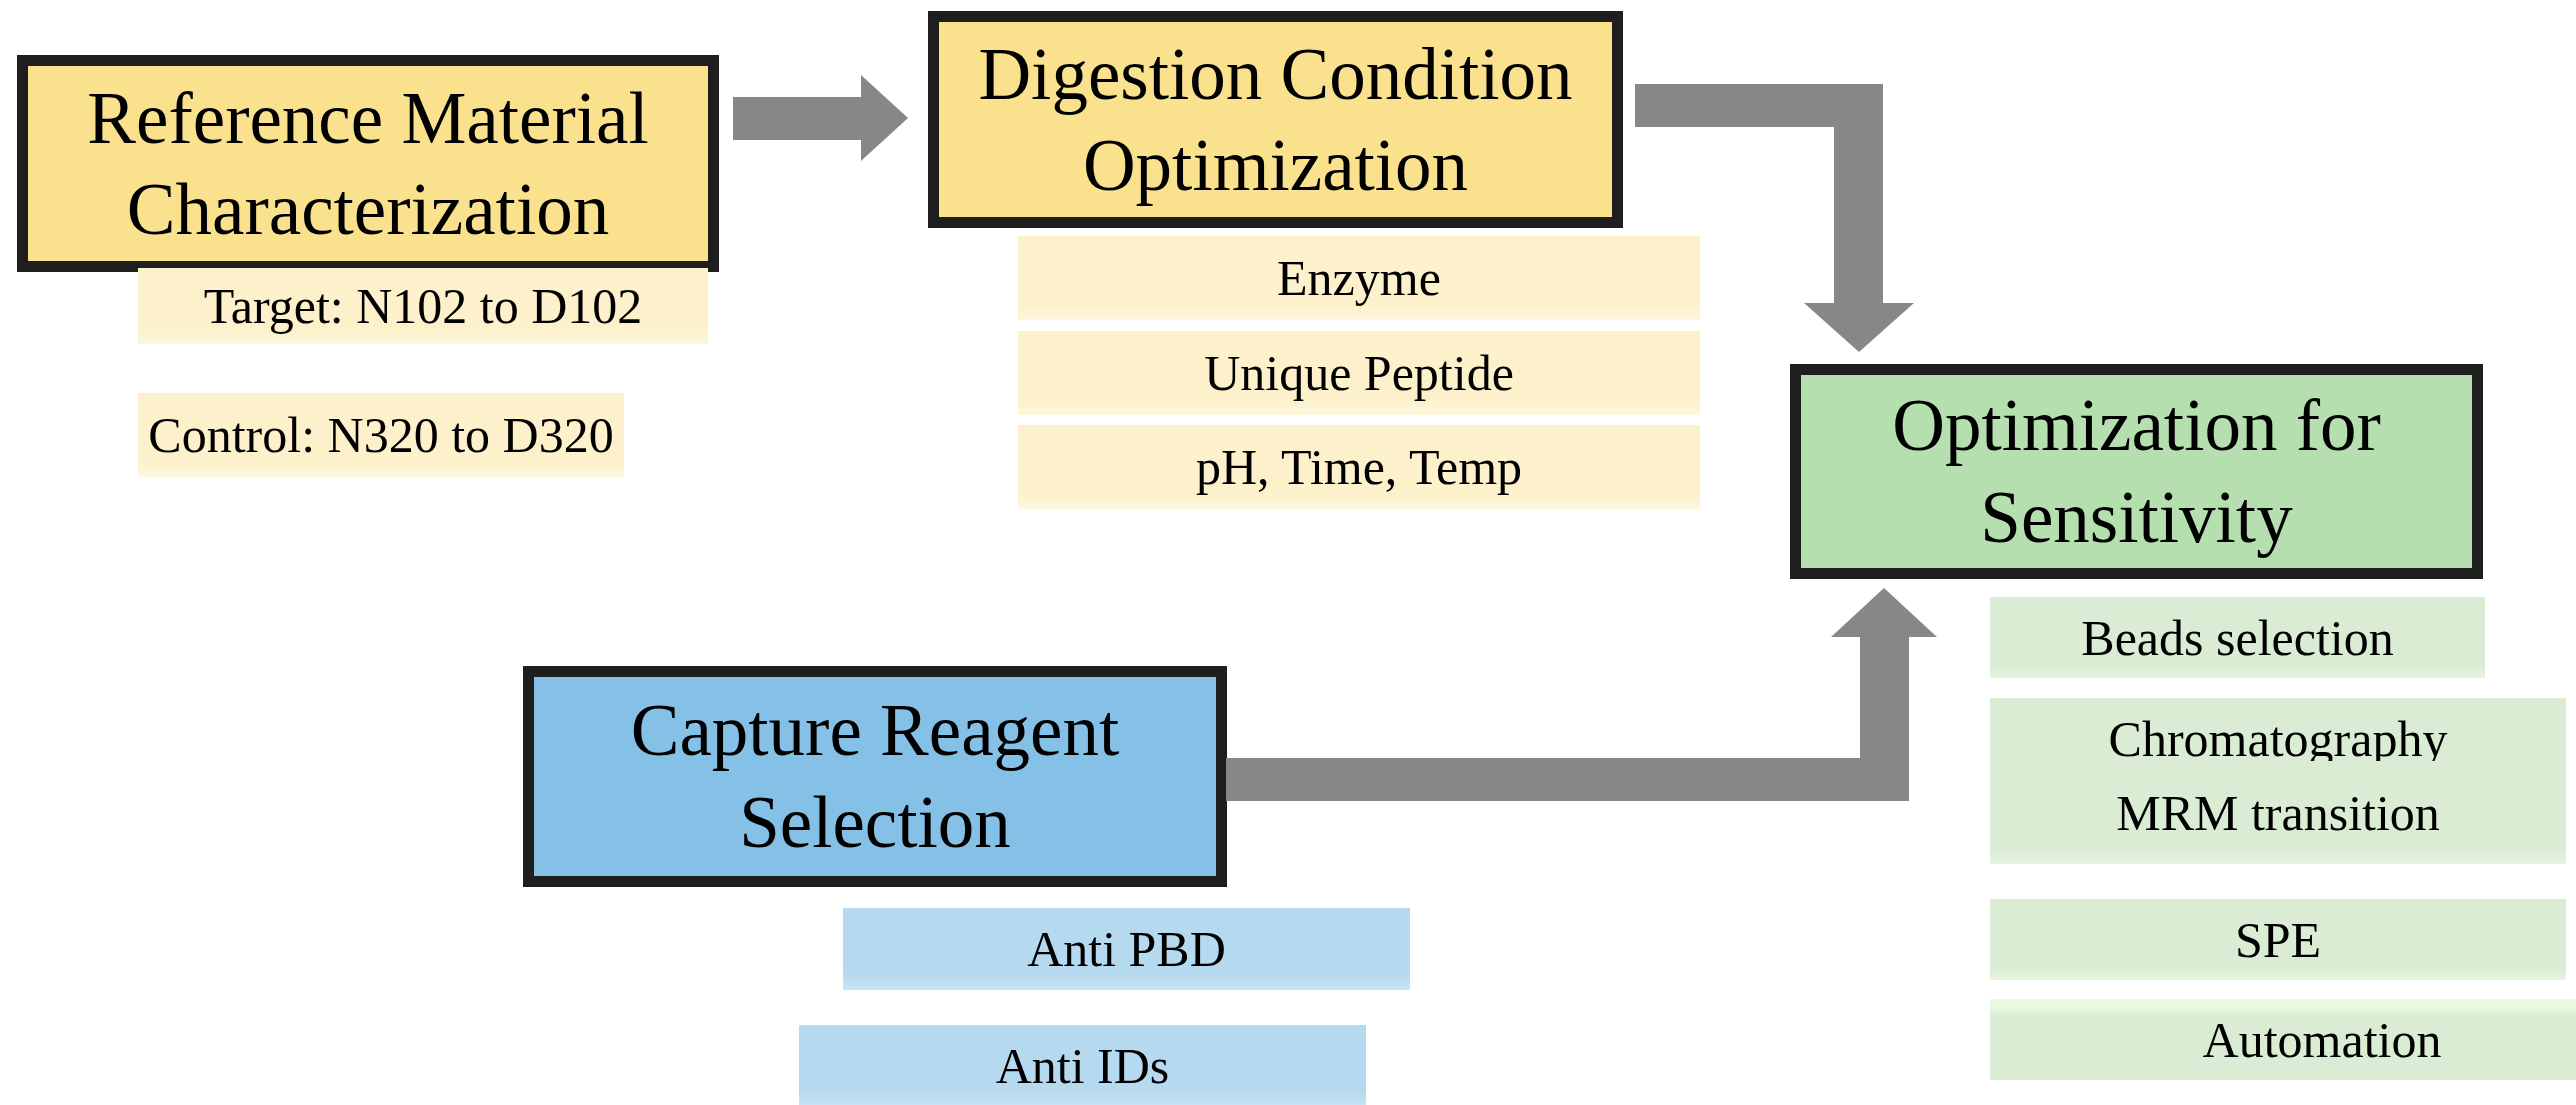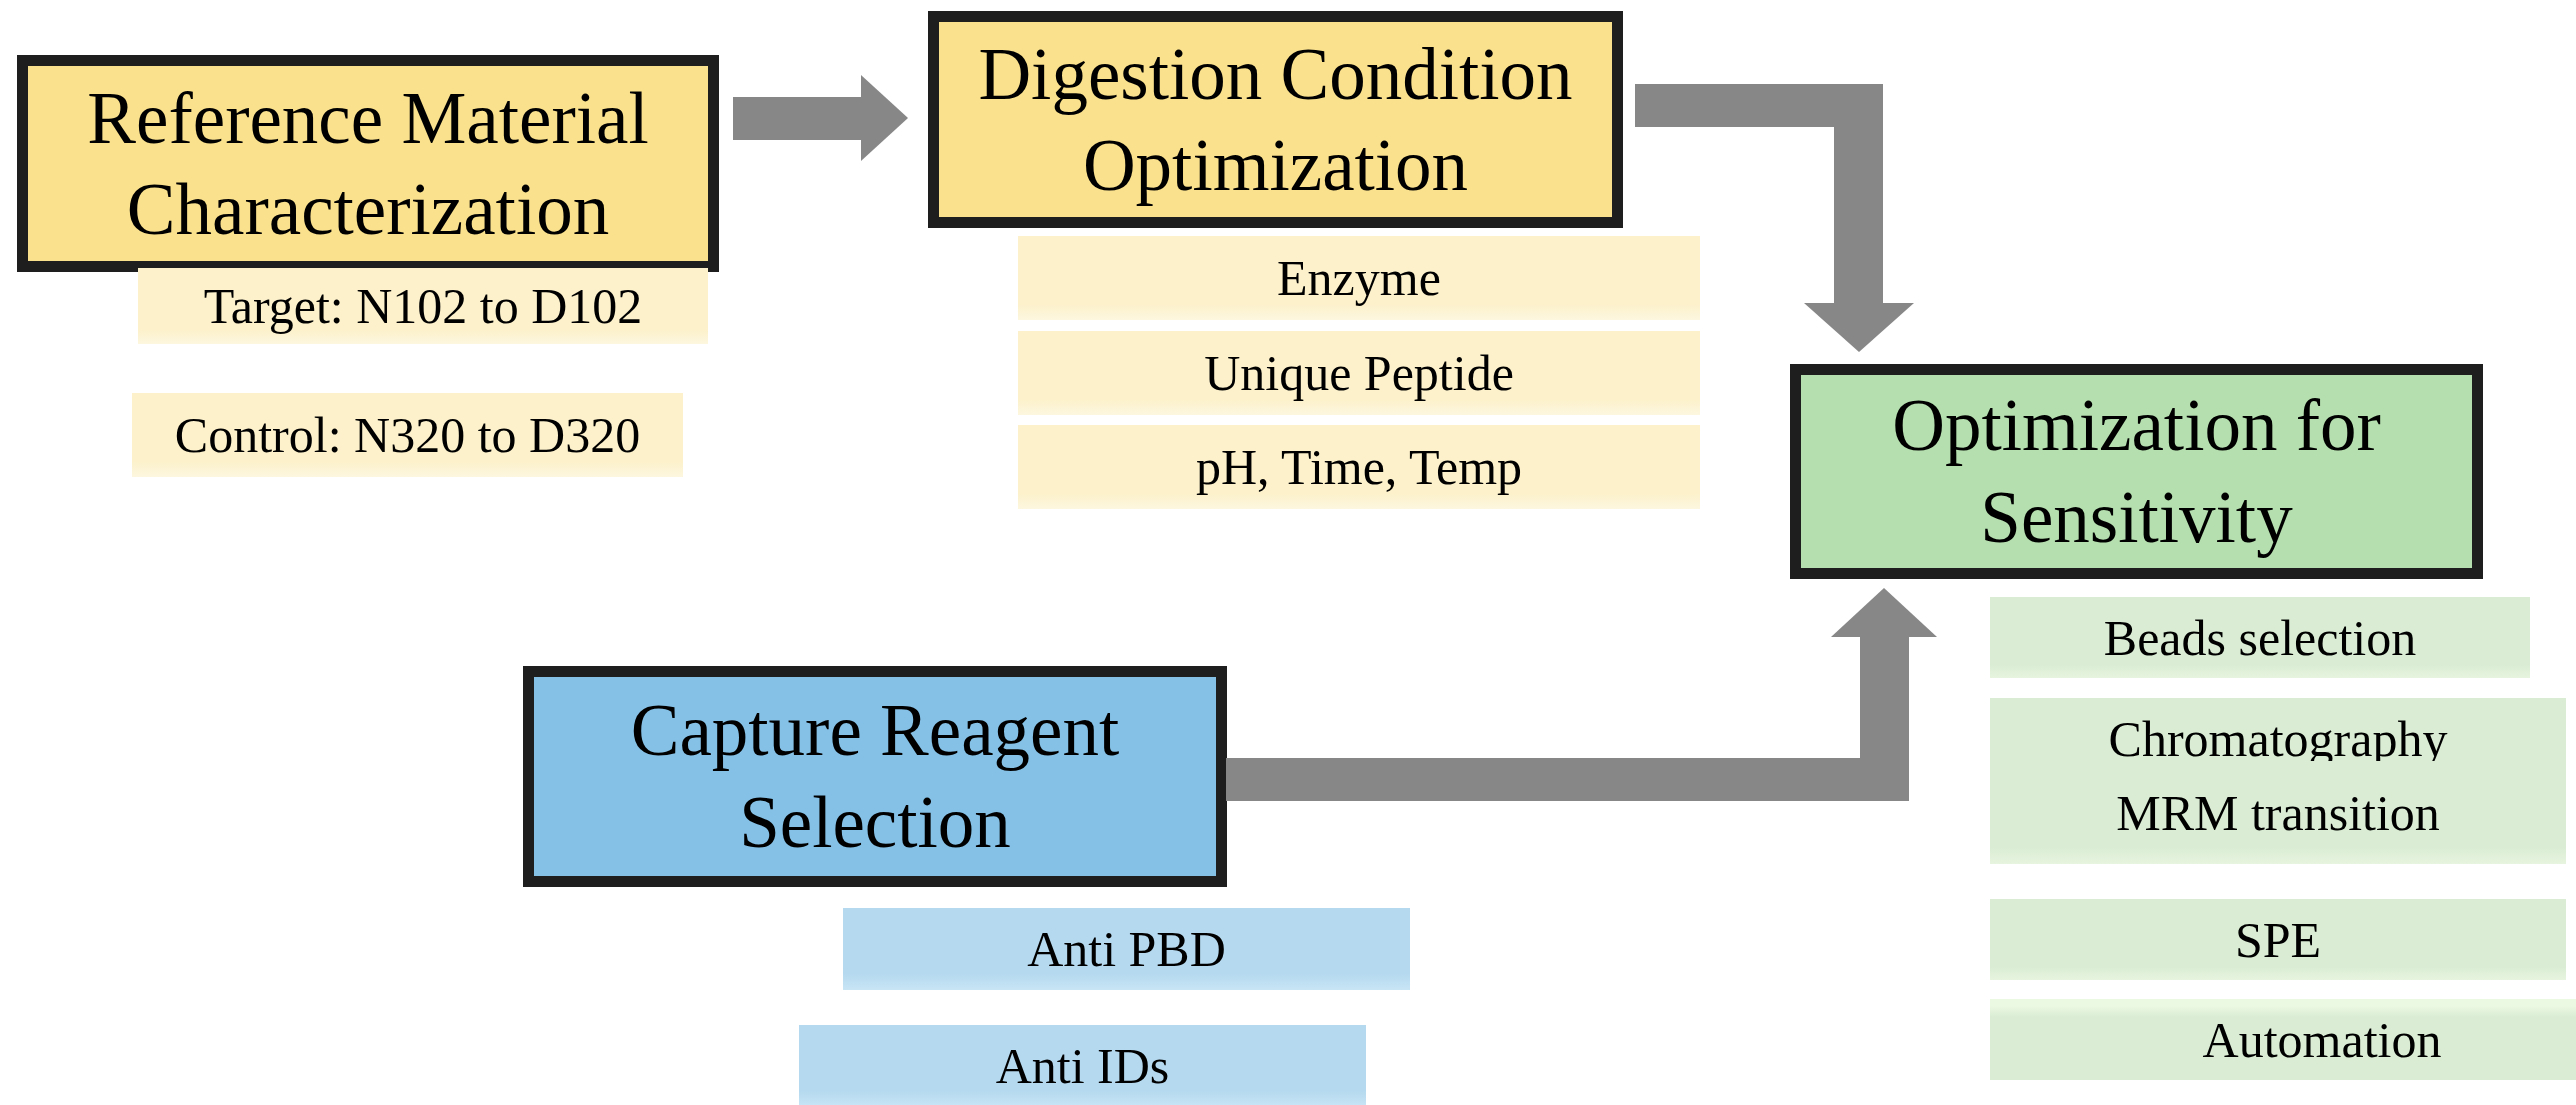--- a/index.html
+++ b/index.html
@@ -49,30 +49,30 @@
     font-size: 50px;
     color: #000000;
     white-space: nowrap;
   }
   .bar-yellow { background: linear-gradient(180deg, #fcf1cb 0%, #fcf1cb 82%, #fdf7e0 100%); }
   .bar-blue   { background: linear-gradient(180deg, #b5d9ef 0%, #b5d9ef 80%, #c8e5f5 100%); }
   .bar-green  { background: linear-gradient(180deg, #daedd4 0%, #daedd4 84%, #e7f4df 100%); }
   .bar-green-sliver { background: linear-gradient(180deg, #ebf8e2 0%, #ebf8e2 9%, #daedd4 22%, #daedd4 100%); }
 
   #bar-target  { left: 138px; top: 268px; width: 570px; height: 76px; }
-  #bar-control { left: 132px; top: 393px; width: 551px; height: 84px; }
+  #bar-control { left: 138px; top: 393px; width: 486px; height: 84px; }
 
   #bar-enzyme  { left: 1018px; top: 236px; width: 682px; height: 84px; }
   #bar-unique  { left: 1018px; top: 331px; width: 682px; height: 84px; }
   #bar-ph      { left: 1018px; top: 425px; width: 682px; height: 84px; }
 
   #bar-antipbd { left: 843px; top: 908px; width: 567px; height: 82px; }
   #bar-antiids { left: 799px; top: 1013px; width: 567px; height: 82px; margin-top: 12px; }
 
-  #bar-beads   { left: 1990px; top: 597px;  width: 540px; height: 81px; text-align: center; }
+  #bar-beads   { left: 1990px; top: 597px;  width: 495px; height: 81px; text-align: center; }
   #bar-chroma  { left: 1990px; top: 698px;  width: 576px; height: 81px; }
   #bar-mrm     { left: 1990px; top: 761px; width: 576px; height: 103px; }
   #bar-spe     { left: 1990px; top: 899px; width: 576px; height: 81px; }
   #bar-auto    { left: 1990px; top: 999px; width: 576px; height: 81px; padding-left: 44px; }
 
   
   .arrow-shaft {
     position: absolute;
     background: #878787;
   }

